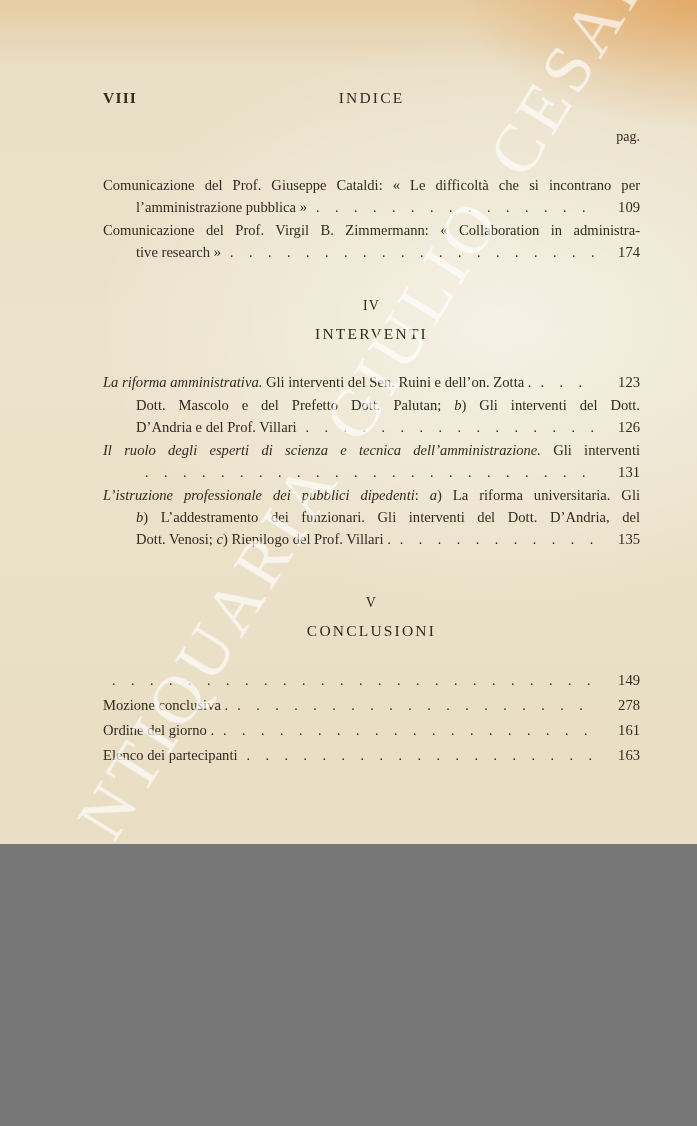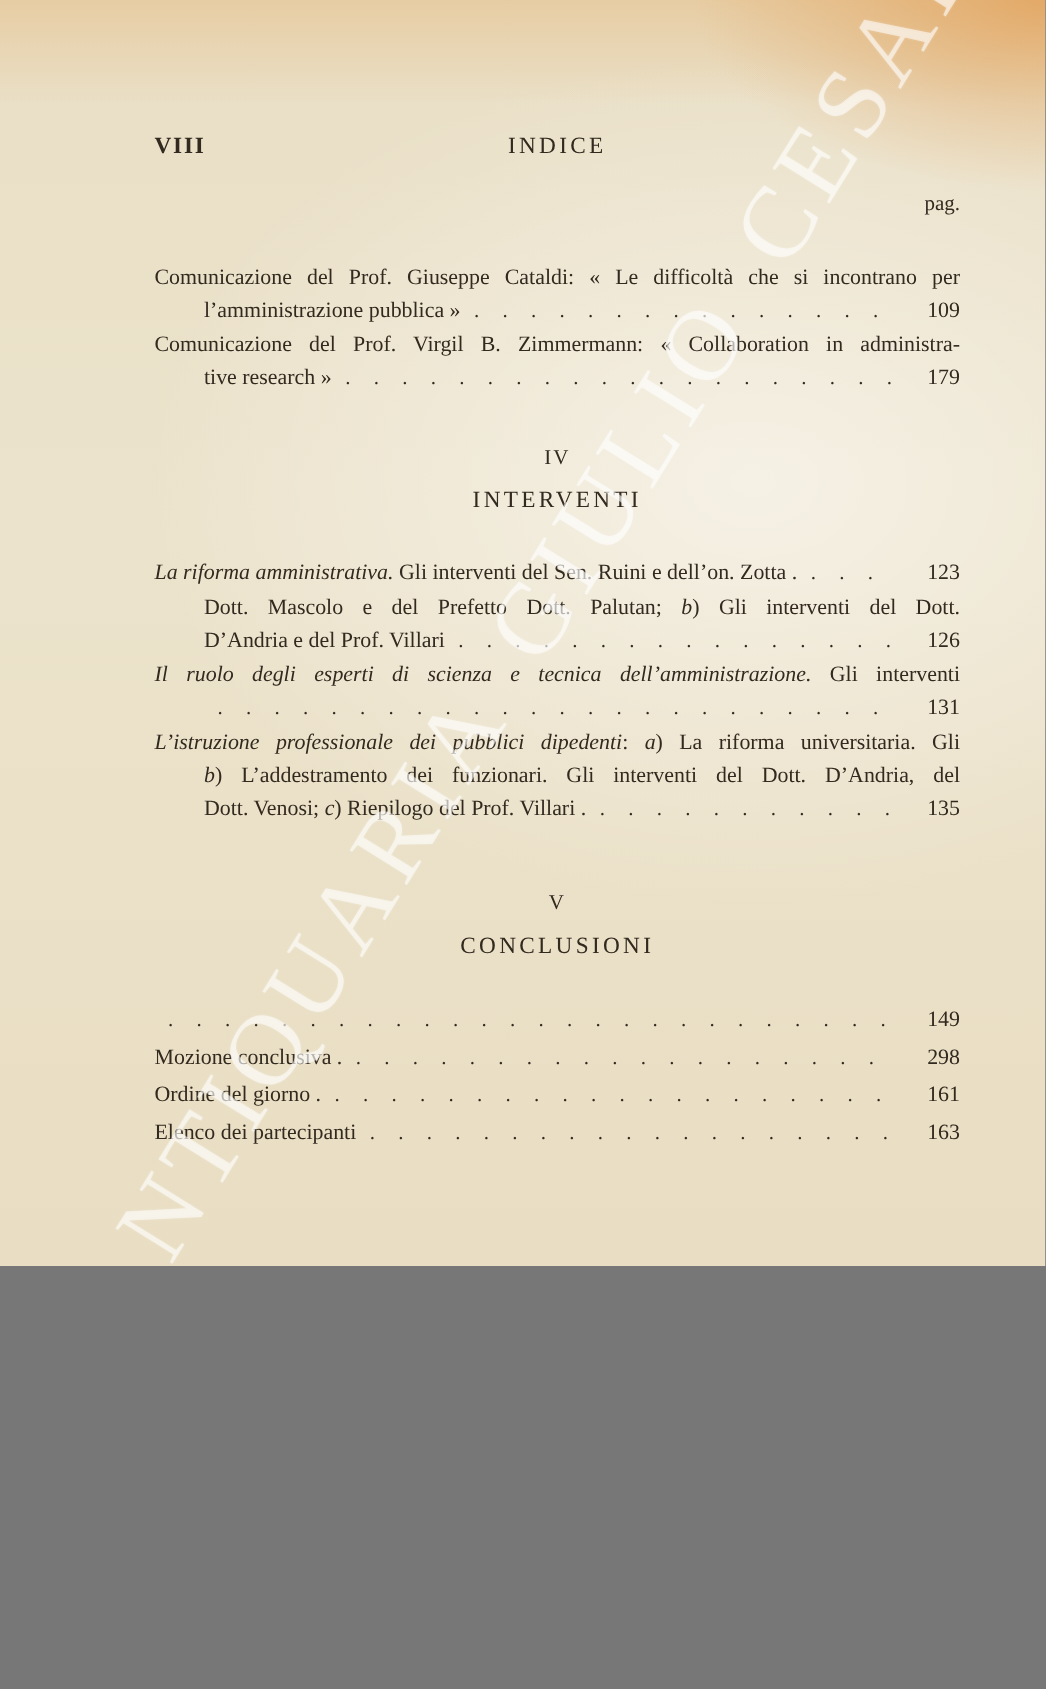--- a/index.html
+++ b/index.html
@@ -75,21 +75,21 @@
                 <span class="line-text"><span>l’amministrazione pubblica »</span></span>
                 <span class="leader">. . . . . . . . . . . . . . . . . . . . . . . . . . . . . . . . . . . . . . . . . . . . . . . . . . . . . . . . . . . . </span>
                 <span class="pgnum">109</span>
               </div>
             </div>
             <div class="entry">
               <div class="line just"><span class="line-text"><span>Comunicazione del Prof. Virgil B. Zimmermann: « Collaboration in administra-</span></span></div>
               <div class="line cont final">
                 <span class="line-text"><span>tive research »</span></span>
                 <span class="leader">. . . . . . . . . . . . . . . . . . . . . . . . . . . . . . . . . . . . . . . . . . . . . . . . . . . . . . . . . . . . </span>
-                <span class="pgnum">179</span>
+                <span class="pgnum">174</span>
               </div>
             </div>
           </div>
         </div>
         <div class="section sec-1">
           <div class="sec-num">IV</div>
           <div class="sec-head">INTERVENTI</div>
           <div class="entries">
             <div class="entry">
               <div class="line final">
@@ -131,21 +131,21 @@
             <div class="entry">
               <div class="line final">
                 <span class="leader">. . . . . . . . . . . . . . . . . . . . . . . . . . . . . . . . . . . . . . . . . . . . . . . . . . . . . . . . . . . . </span>
                 <span class="pgnum">149</span>
               </div>
             </div>
             <div class="entry">
               <div class="line final">
                 <span class="line-text"><span>Mozione conclusiva .</span></span>
                 <span class="leader">. . . . . . . . . . . . . . . . . . . . . . . . . . . . . . . . . . . . . . . . . . . . . . . . . . . . . . . . . . . . </span>
-                <span class="pgnum">298</span>
+                <span class="pgnum">278</span>
               </div>
             </div>
             <div class="entry">
               <div class="line final">
                 <span class="line-text"><span>Ordine del giorno .</span></span>
                 <span class="leader">. . . . . . . . . . . . . . . . . . . . . . . . . . . . . . . . . . . . . . . . . . . . . . . . . . . . . . . . . . . . </span>
                 <span class="pgnum">161</span>
               </div>
             </div>
             <div class="entry">

